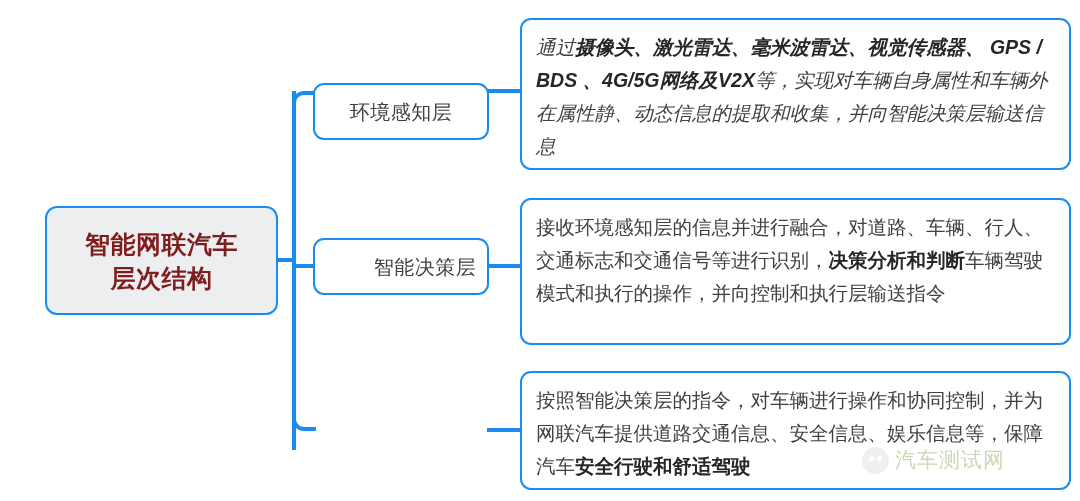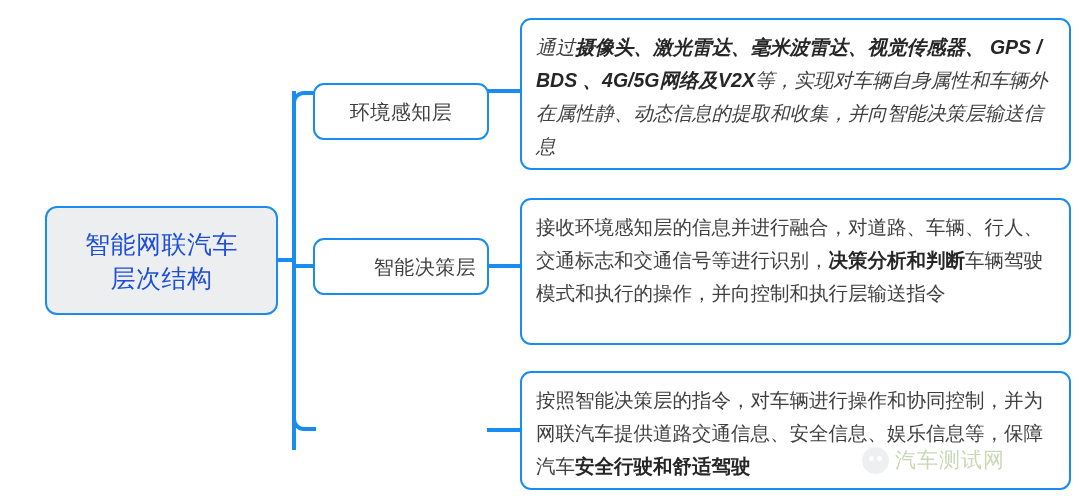--- a/index.html
+++ b/index.html
@@ -26,24 +26,24 @@
 
   
   #root-node{
     left:45px; top:206px; width:233px; height:109px;
     background:#eceef0;
     border-radius:12px;
     justify-content:center;
   }
   #root-node .root-text{
     font-size:25px;
-    font-weight:normal;
+    font-weight:bold;
     line-height:34px;
     text-align:center;
-    color:#1d4ed8;
+    color:#7f1d1d;
     letter-spacing:.5px;
     white-space:pre-line;
   }
 
   
   .layer-node{
     left:313px; width:176px; height:57px;
     justify-content:center;
     border-radius:11px;
   }

